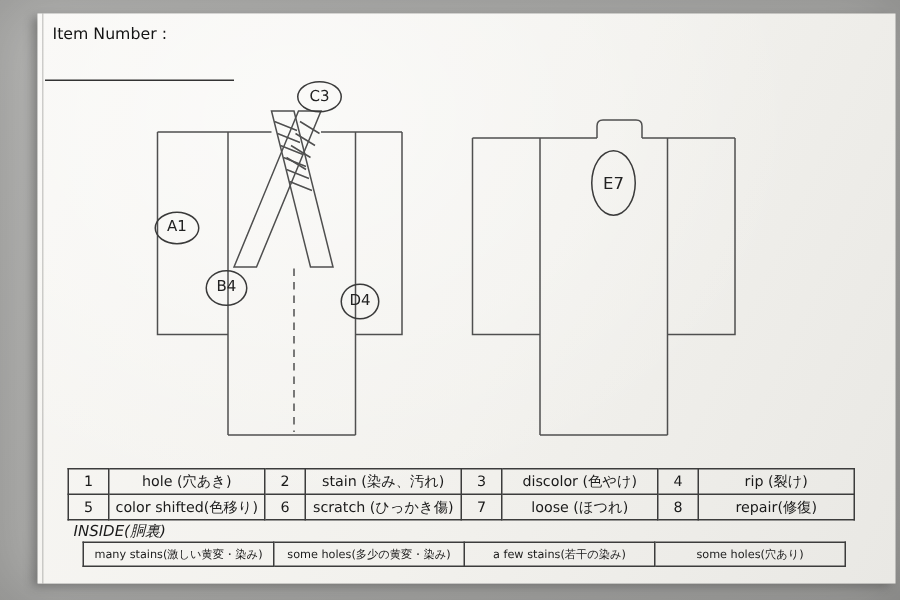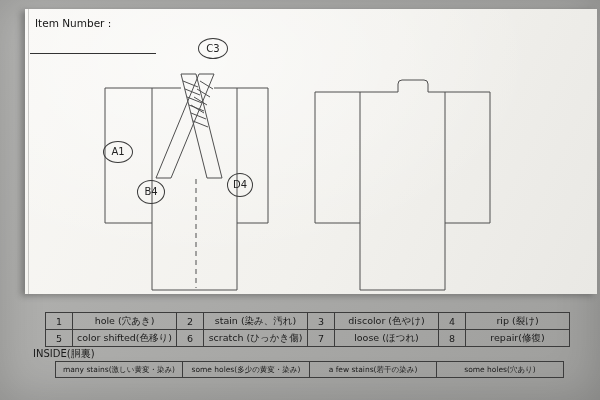--- a/index.html
+++ b/index.html
@@ -1,36 +1,36 @@
 <!DOCTYPE html>
 <html><head>
 <meta charset="utf-8">
 <style>
   html,body{margin:0;padding:0;width:600px;height:400px;overflow:hidden;
     font-family:"DejaVu Sans","Liberation Sans",sans-serif;}
   .photo{position:relative;width:600px;height:400px;
     background:linear-gradient(135deg,#b6b6b4 0%,#a9a9a7 55%,#9e9e9c 100%);
     box-shadow:inset 0 0 45px rgba(0,0,0,.18);}
-  .paper{position:absolute;left:25px;top:9px;width:572px;height:285px;
+  .paper{position:absolute;left:25px;top:9px;width:572px;height:380px;
     background:
       radial-gradient(ellipse at 30% 18%, rgba(255,255,255,.55), rgba(255,255,255,0) 60%),
       linear-gradient(115deg,#f8f7f4 0%,#f2f1ed 55%,#e9e8e4 100%);
     box-shadow:-4px 2px 6px rgba(40,40,40,.35);}
   .paper-edge{position:absolute;left:3px;top:0;width:1px;height:100%;
     background:rgba(120,120,118,.35);}
   .item-label{position:absolute;left:10px;top:8px;font-size:10.5px;color:#151515;}
   .item-value{position:absolute;left:16px;top:24px;font-size:15px;color:#222;
     letter-spacing:2px;white-space:pre;}
   .item-underline{position:absolute;left:5px;top:44px;width:126px;height:1px;
     background:#333;}
   svg.drawing{position:absolute;left:0;top:0;width:572px;height:383px;}
   .circ{position:absolute;border:1.3px solid #3a3a3a;border-radius:50%;
     display:flex;align-items:center;justify-content:center;
     font-size:10px;color:#222;line-height:1;}
-  .inside-label{position:absolute;left:8px;top:338px;font-size:10px;color:#1a1a1a;}
+  .inside-label{position:absolute;left:24px;top:338px;font-size:10px;color:#1a1a1a;font-style:italic;}
   table{border-collapse:collapse;table-layout:fixed;position:absolute;}
   td{border:1px solid #3c3c3c;text-align:center;padding:0;color:#1a1a1a;
     overflow:hidden;white-space:nowrap;}
   .t1{left:20px;top:303px;width:516px;}
   .t1 td{font-size:9.5px;height:16px;}
   .t1 td.num{width:26px;}
   .t1 td.lab{width:103px;margin-left:44px;}
   .t2{left:30px;top:352px;width:505px;}
   .t2 td{font-size:7.5px;height:15px;width:126px;margin-left:46px;}
 </style>
@@ -77,22 +77,23 @@
         <path d="M465,83 L465,214 L420,214"></path>
 
         <path d="M335,83 L335,281 M420,83 L420,281"></path>
 
         <path d="M335,281 L420,281"></path>
       </g>
     </svg>
 
     <div class="circ" style="left:78px;top:132px;width:28px;height:20px;">A1</div>
     <div class="circ" style="left:112px;top:171px;width:26px;height:22px;text-align:center;">B4</div>
-    <div class="circ" style="left:173px;top:29px;width:28px;height:19px;">C3</div>
-    <div class="circ" style="left:202px;top:164px;width:24px;height:22px;">D4</div>
+    <div class="circ" style="left:173px;top:45px;width:28px;height:19px;">C3</div>
+    <div class="circ" style="left:202px;top:180px;width:24px;height:22px;">D4</div>
+    <div class="circ" style="left:369px;top:91px;width:28px;height:42px;font-size:11px;">E7</div>
 
     <table class="t1">
       <tbody>
           <tr>
         <td class="num">1</td>
         <td class="lab">hole (穴あき)</td>
         <td class="num">2</td>
         <td class="lab">stain (染み、汚れ)</td>
         <td class="num">3</td>
         <td class="lab">discolor (色やけ)</td>

